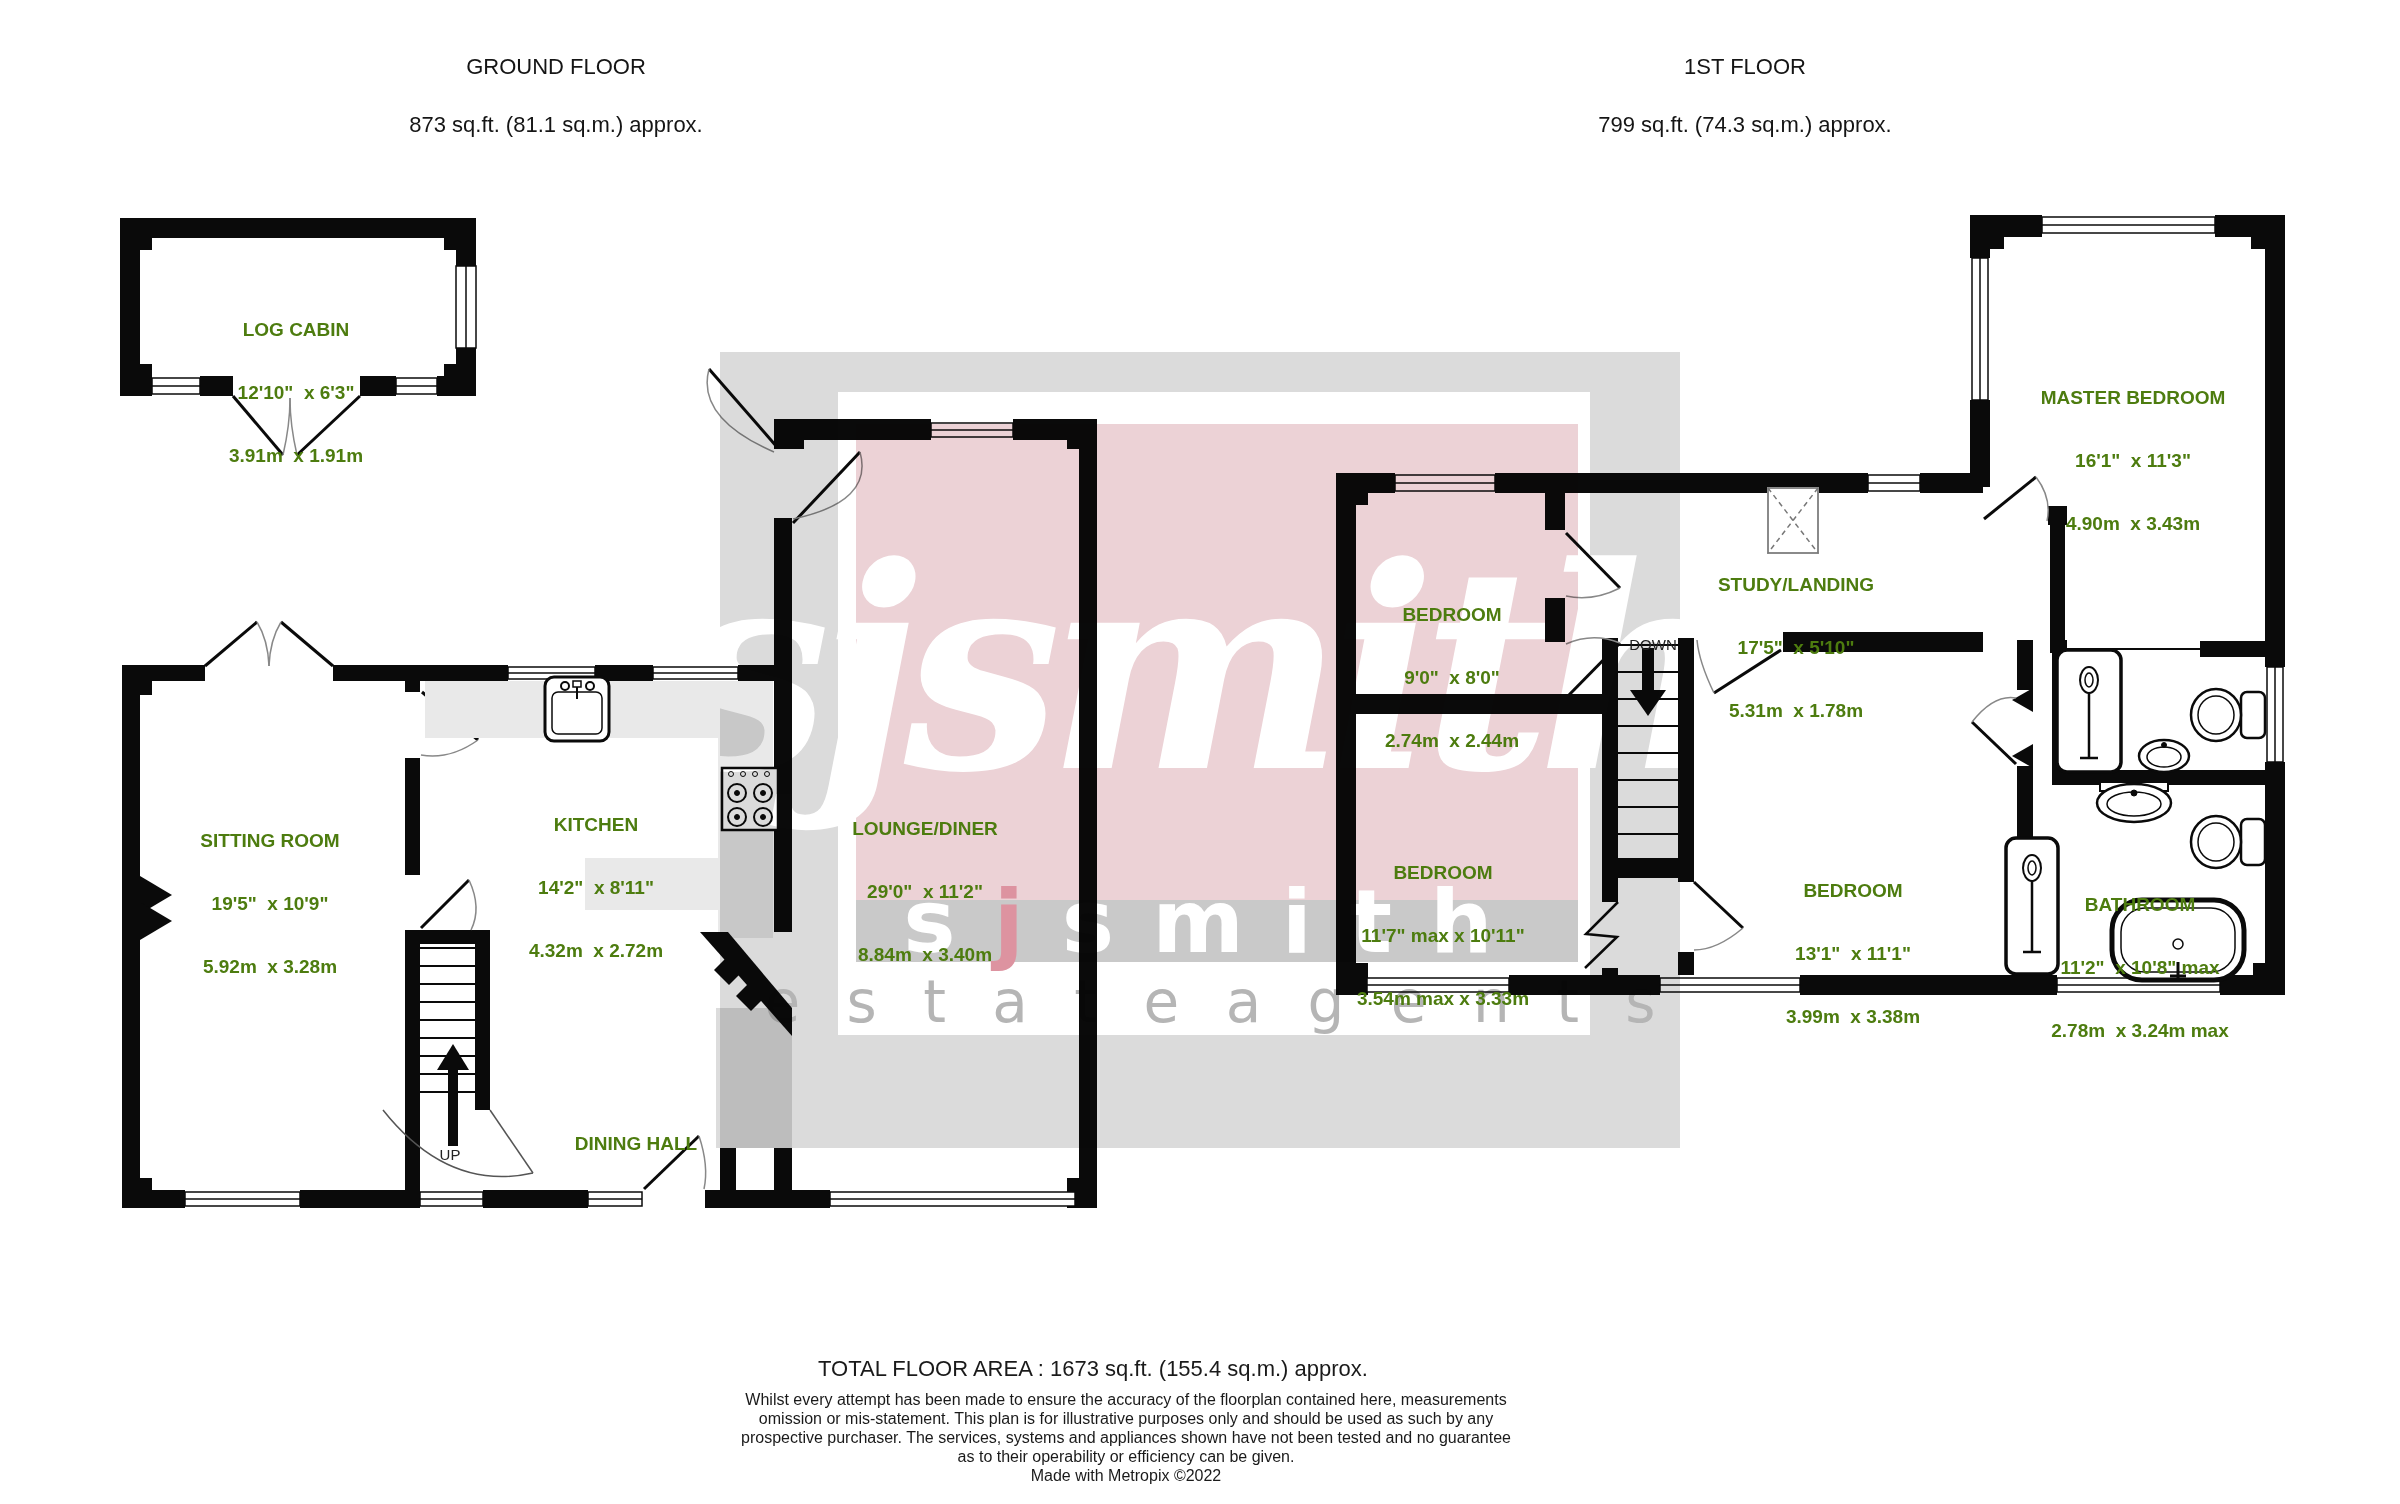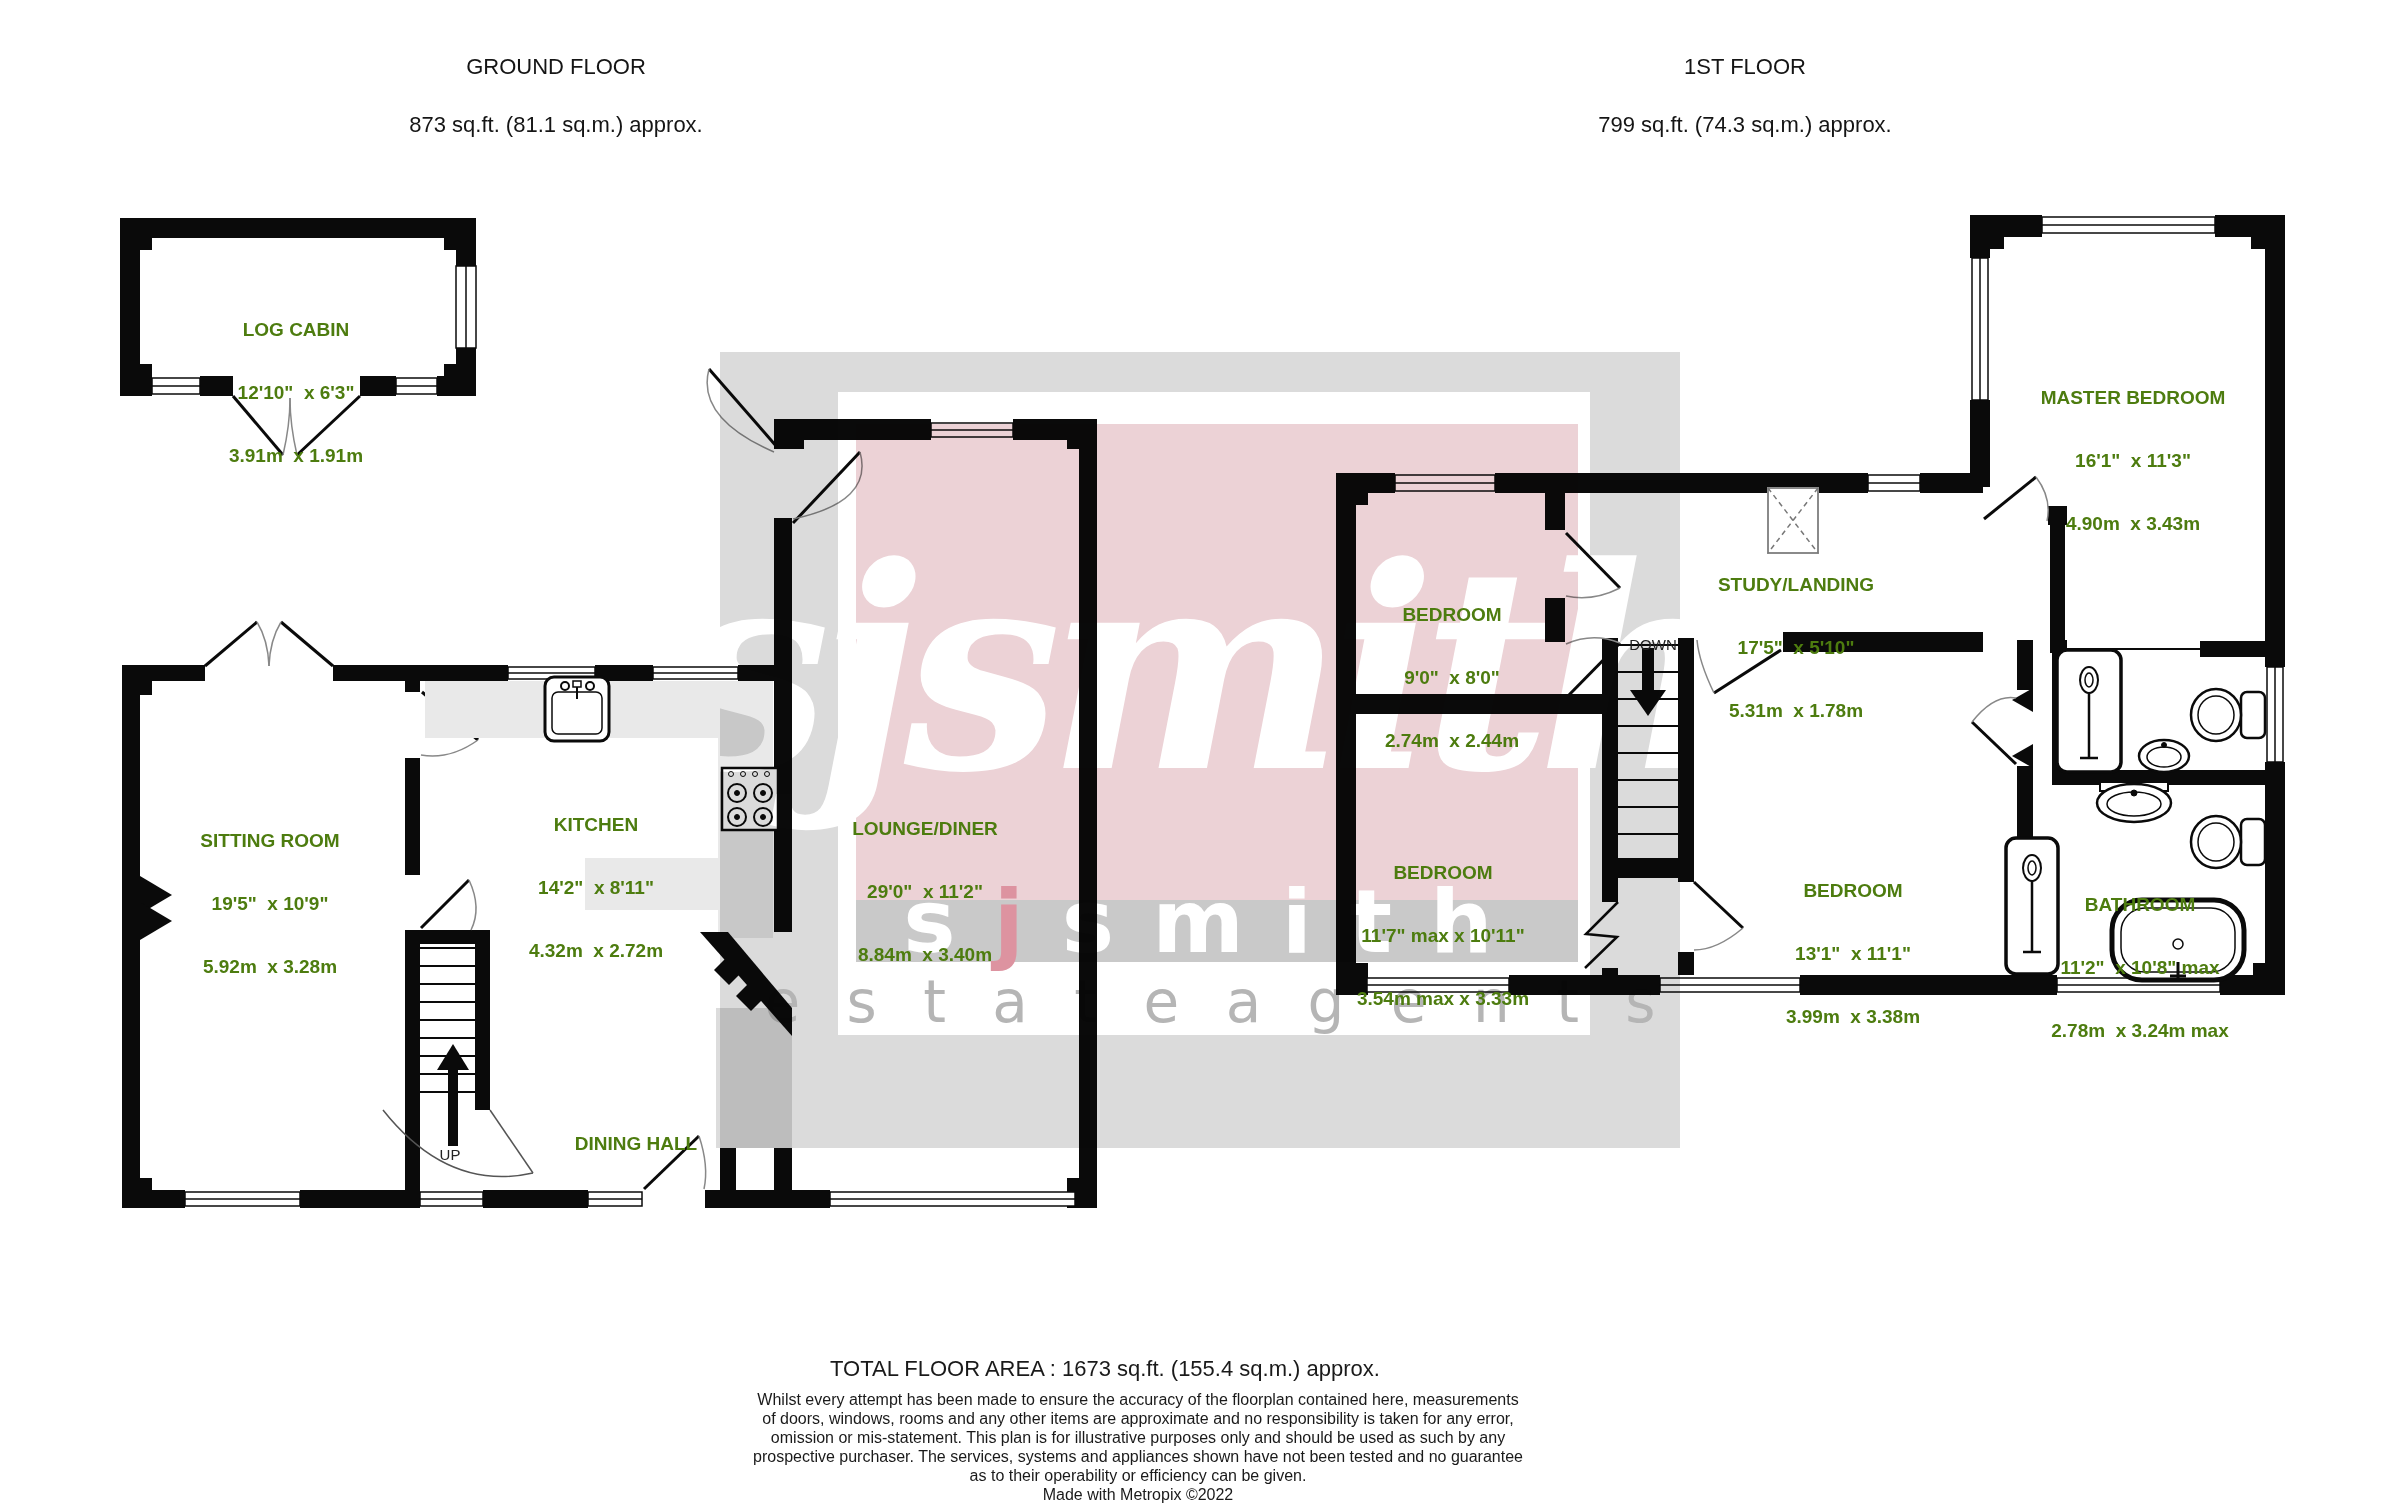--- a/index.html
+++ b/index.html
@@ -5,21 +5,21 @@
   html,body{margin:0;padding:0;background:#fff;}
   .page{position:relative;width:2400px;height:1504px;background:#fff;overflow:hidden;
         font-family:"Liberation Sans", sans-serif;color:#111;}
   svg.plan{position:absolute;left:0;top:0;width:2400px;height:1504px;}
   .floor-title{position:absolute;transform:translateX(-50%);text-align:center;
         font-size:22px;line-height:29px;color:#151515;white-space:pre;}
   .room-label{position:absolute;transform:translateX(-50%);text-align:center;
         font-weight:bold;font-size:19px;line-height:21px;color:#4d7c0f;white-space:pre;}
   .room-label span{display:block;}
   .stair-label{position:absolute;transform:translateX(-50%);font-size:15px;color:#222;margin-top:28px;}
-  .footer{position:absolute;left:0;width:2186px;text-align:center;color:#1a1a1a;margin-left:12px;}
+  .footer{position:absolute;left:0;width:2186px;text-align:center;color:#1a1a1a;}
   .footer-total{top:1356px;font-size:22px;}
   .footer-disclaimer{top:1390px;font-size:16px;line-height:19px;padding-left:33px;}
   .wm-script{font-family:"DejaVu Serif", serif;font-style:italic;font-weight:bold;}
   .wm-block{font-family:"DejaVu Sans", sans-serif;font-weight:bold;}
   .wm-tag{font-family:"DejaVu Sans", sans-serif;}
 </style>
 </head>
 <body>
 
 <div class="page">
@@ -443,20 +443,19 @@
   <span>2.78m  x 3.24m max</span>
 </div>
 
 <div class="stair-label" style="left:450px;top:1118px;">UP</div>
 <div class="stair-label" style="left:1653px;top:608px;">DOWN</div>
 
 <div class="footer footer-total">TOTAL FLOOR AREA : 1673 sq.ft. (155.4 sq.m.) approx.</div>
 
 <div class="footer footer-disclaimer">
   <div>Whilst every attempt has been made to ensure the accuracy of the floorplan contained here, measurements</div>
-  <div>of doors, windows, rooms and any other items are approximate and no responsibility is taken for any error,</div>
   <div>omission or mis-statement. This plan is for illustrative purposes only and should be used as such by any</div>
   <div>prospective purchaser. The services, systems and appliances shown have not been tested and no guarantee</div>
   <div>as to their operability or efficiency can be given.</div>
   <div>Made with Metropix ©2022</div>
 </div>
 
 </div>
 
 </body></html>

